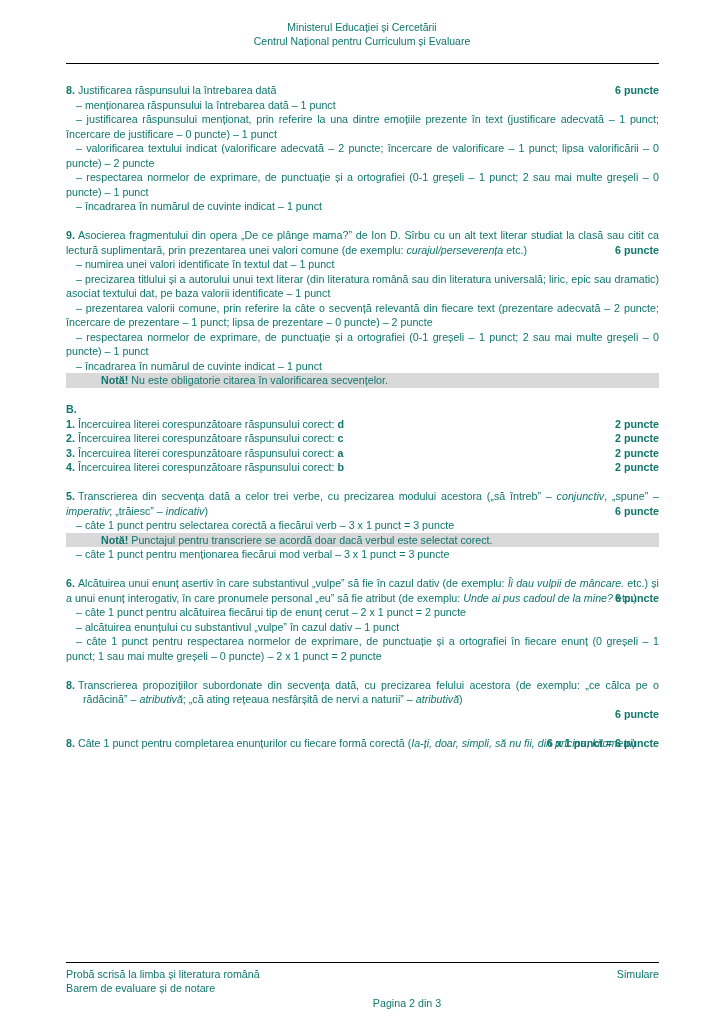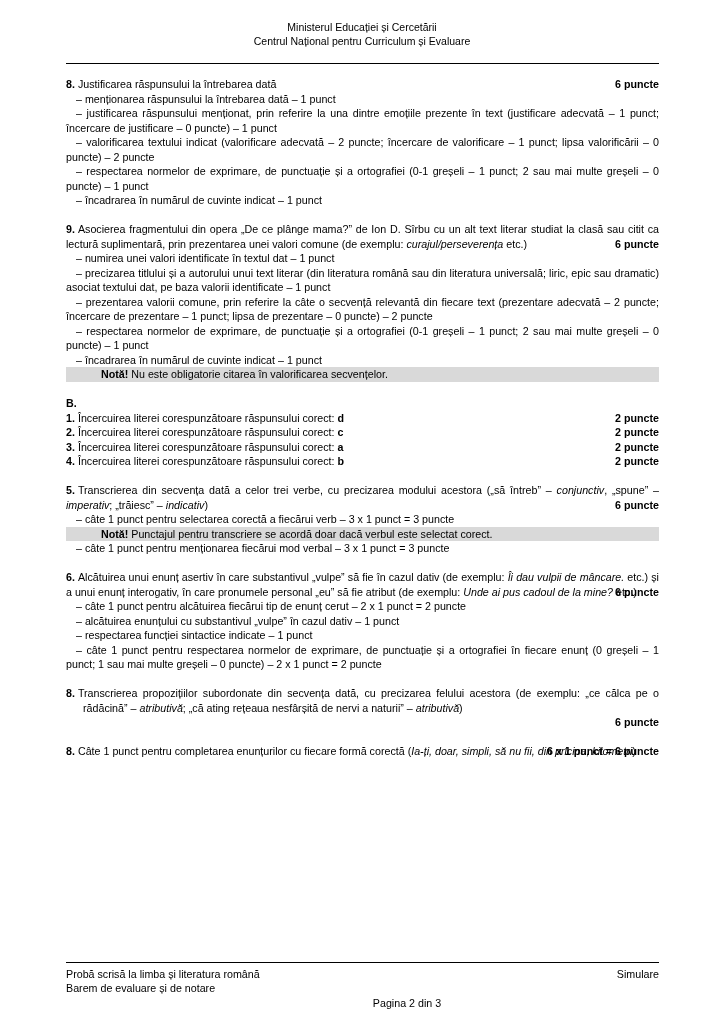--- a/index.html
+++ b/index.html
@@ -1,27 +1,27 @@
 <!DOCTYPE html>
 <html><head>
 <meta charset="utf-8">
 <style>
   html,body{margin:0;padding:0;background:#ffffff;}
-  .page{position:relative;width:724px;height:1023px;background:#ffffff;color:#000000;
+  .page{position:relative;width:724px;height:1023px;background:#ffffff;color:#0f766e;
         font-family:"Liberation Sans","DejaVu Sans",sans-serif;overflow:hidden;}
   .doc-header{position:absolute;top:21px;left:0;width:100%;text-align:center;
               font-size:10.5px;line-height:13.5px;}
   .rule{position:absolute;left:66px;width:593px;border-top:1px solid #000;}
   .rule-top{top:63px;}
   .rule-bottom{top:962px;}
   .content{position:absolute;top:77px;left:66px;width:593px;
            font-size:10.7px;line-height:14.5px;text-align:justify;}
   .content p{margin:0;}
   .group{margin-top:14.5px;}
-  .group:first-child{margin-top:0;}
+  .group:first-child{margin-top:6px;}
   .head{position:relative;}
   .head.hang{padding-left:17px;text-indent:-17px;}
   .points{position:absolute;right:0;bottom:0;font-weight:700;font-style:normal;}
   .sub{text-indent:10px;}
   .note{background:#d9d9d9;padding-left:35px;}
   .points-line{text-align:right;font-weight:700;}
   .label{text-align:left;}
   .marker{font-weight:700;margin-right:3px;}
   .b{font-weight:700;}
   .i{font-style:italic;}
@@ -69,21 +69,20 @@
       <div class="group">
         <p class="head"><span class="marker">5.</span><span>Transcrierea din secvența dată a celor trei verbe, cu precizarea modului acestora („să întreb” – </span><span class="i">conjunctiv</span><span>, „spune” – </span><span class="i">imperativ</span><span>; „trăiesc” – </span><span class="i">indicativ</span><span>)</span><span class="points">6 puncte</span></p>
         <p class="sub"><span>– câte 1 punct pentru selectarea corectă a fiecărui verb – 3 x 1 punct = 3 puncte</span></p>
         <p class="note"><span class="b">Notă!</span><span> Punctajul pentru transcriere se acordă doar dacă verbul este selectat corect.</span></p>
         <p class="sub"><span>– câte 1 punct pentru menționarea fiecărui mod verbal – 3 x 1 punct = 3 puncte</span></p>
       </div>
       <div class="group">
         <p class="head"><span class="marker">6.</span><span>Alcătuirea unui enunț asertiv în care substantivul „vulpe” să fie în cazul dativ (de exemplu: </span><span class="i">Îi dau vulpii de mâncare.</span><span> etc.) și a unui enunț interogativ, în care pronumele personal „eu” să fie atribut (de exemplu: </span><span class="i">Unde ai pus cadoul de la mine?</span><span> etc.)</span><span class="points">6 puncte</span></p>
         <p class="sub"><span>– câte 1 punct pentru alcătuirea fiecărui tip de enunț cerut – 2 x 1 punct = 2 puncte</span></p>
         <p class="sub"><span>– alcătuirea enunțului cu substantivul „vulpe” în cazul dativ – 1 punct</span></p>
-        <p class="sub"><span>– respectarea funcției sintactice indicate – 1 punct</span></p>
         <p class="sub"><span>– câte 1 punct pentru respectarea normelor de exprimare, de punctuație și a ortografiei în fiecare enunț (0 greșeli – 1 punct; 1 sau mai multe greșeli – 0 puncte) – 2 x 1 punct = 2 puncte</span></p>
       </div>
       <div class="group">
         <p class="head hang"><span class="marker">8.</span><span>Transcrierea propozițiilor subordonate din secvența dată, cu precizarea felului acestora (de exemplu: „ce călca pe o rădăcină” – </span><span class="i">atributivă</span><span>; „că ating rețeaua nesfârșită de nervi a naturii” – </span><span class="i">atributivă</span><span>)</span></p>
         <p class="points-line"><span>6 puncte</span></p>
       </div>
       <div class="group">
         <p class="head"><span class="marker">8.</span><span>Câte 1 punct pentru completarea enunțurilor cu fiecare formă corectă (</span><span class="i">Ia-ți, doar, simpli, să nu fii, din pricina, kilometri</span><span>)</span><span class="points">6 x 1 punct = 6 puncte</span></p>
       </div>
     </div>

